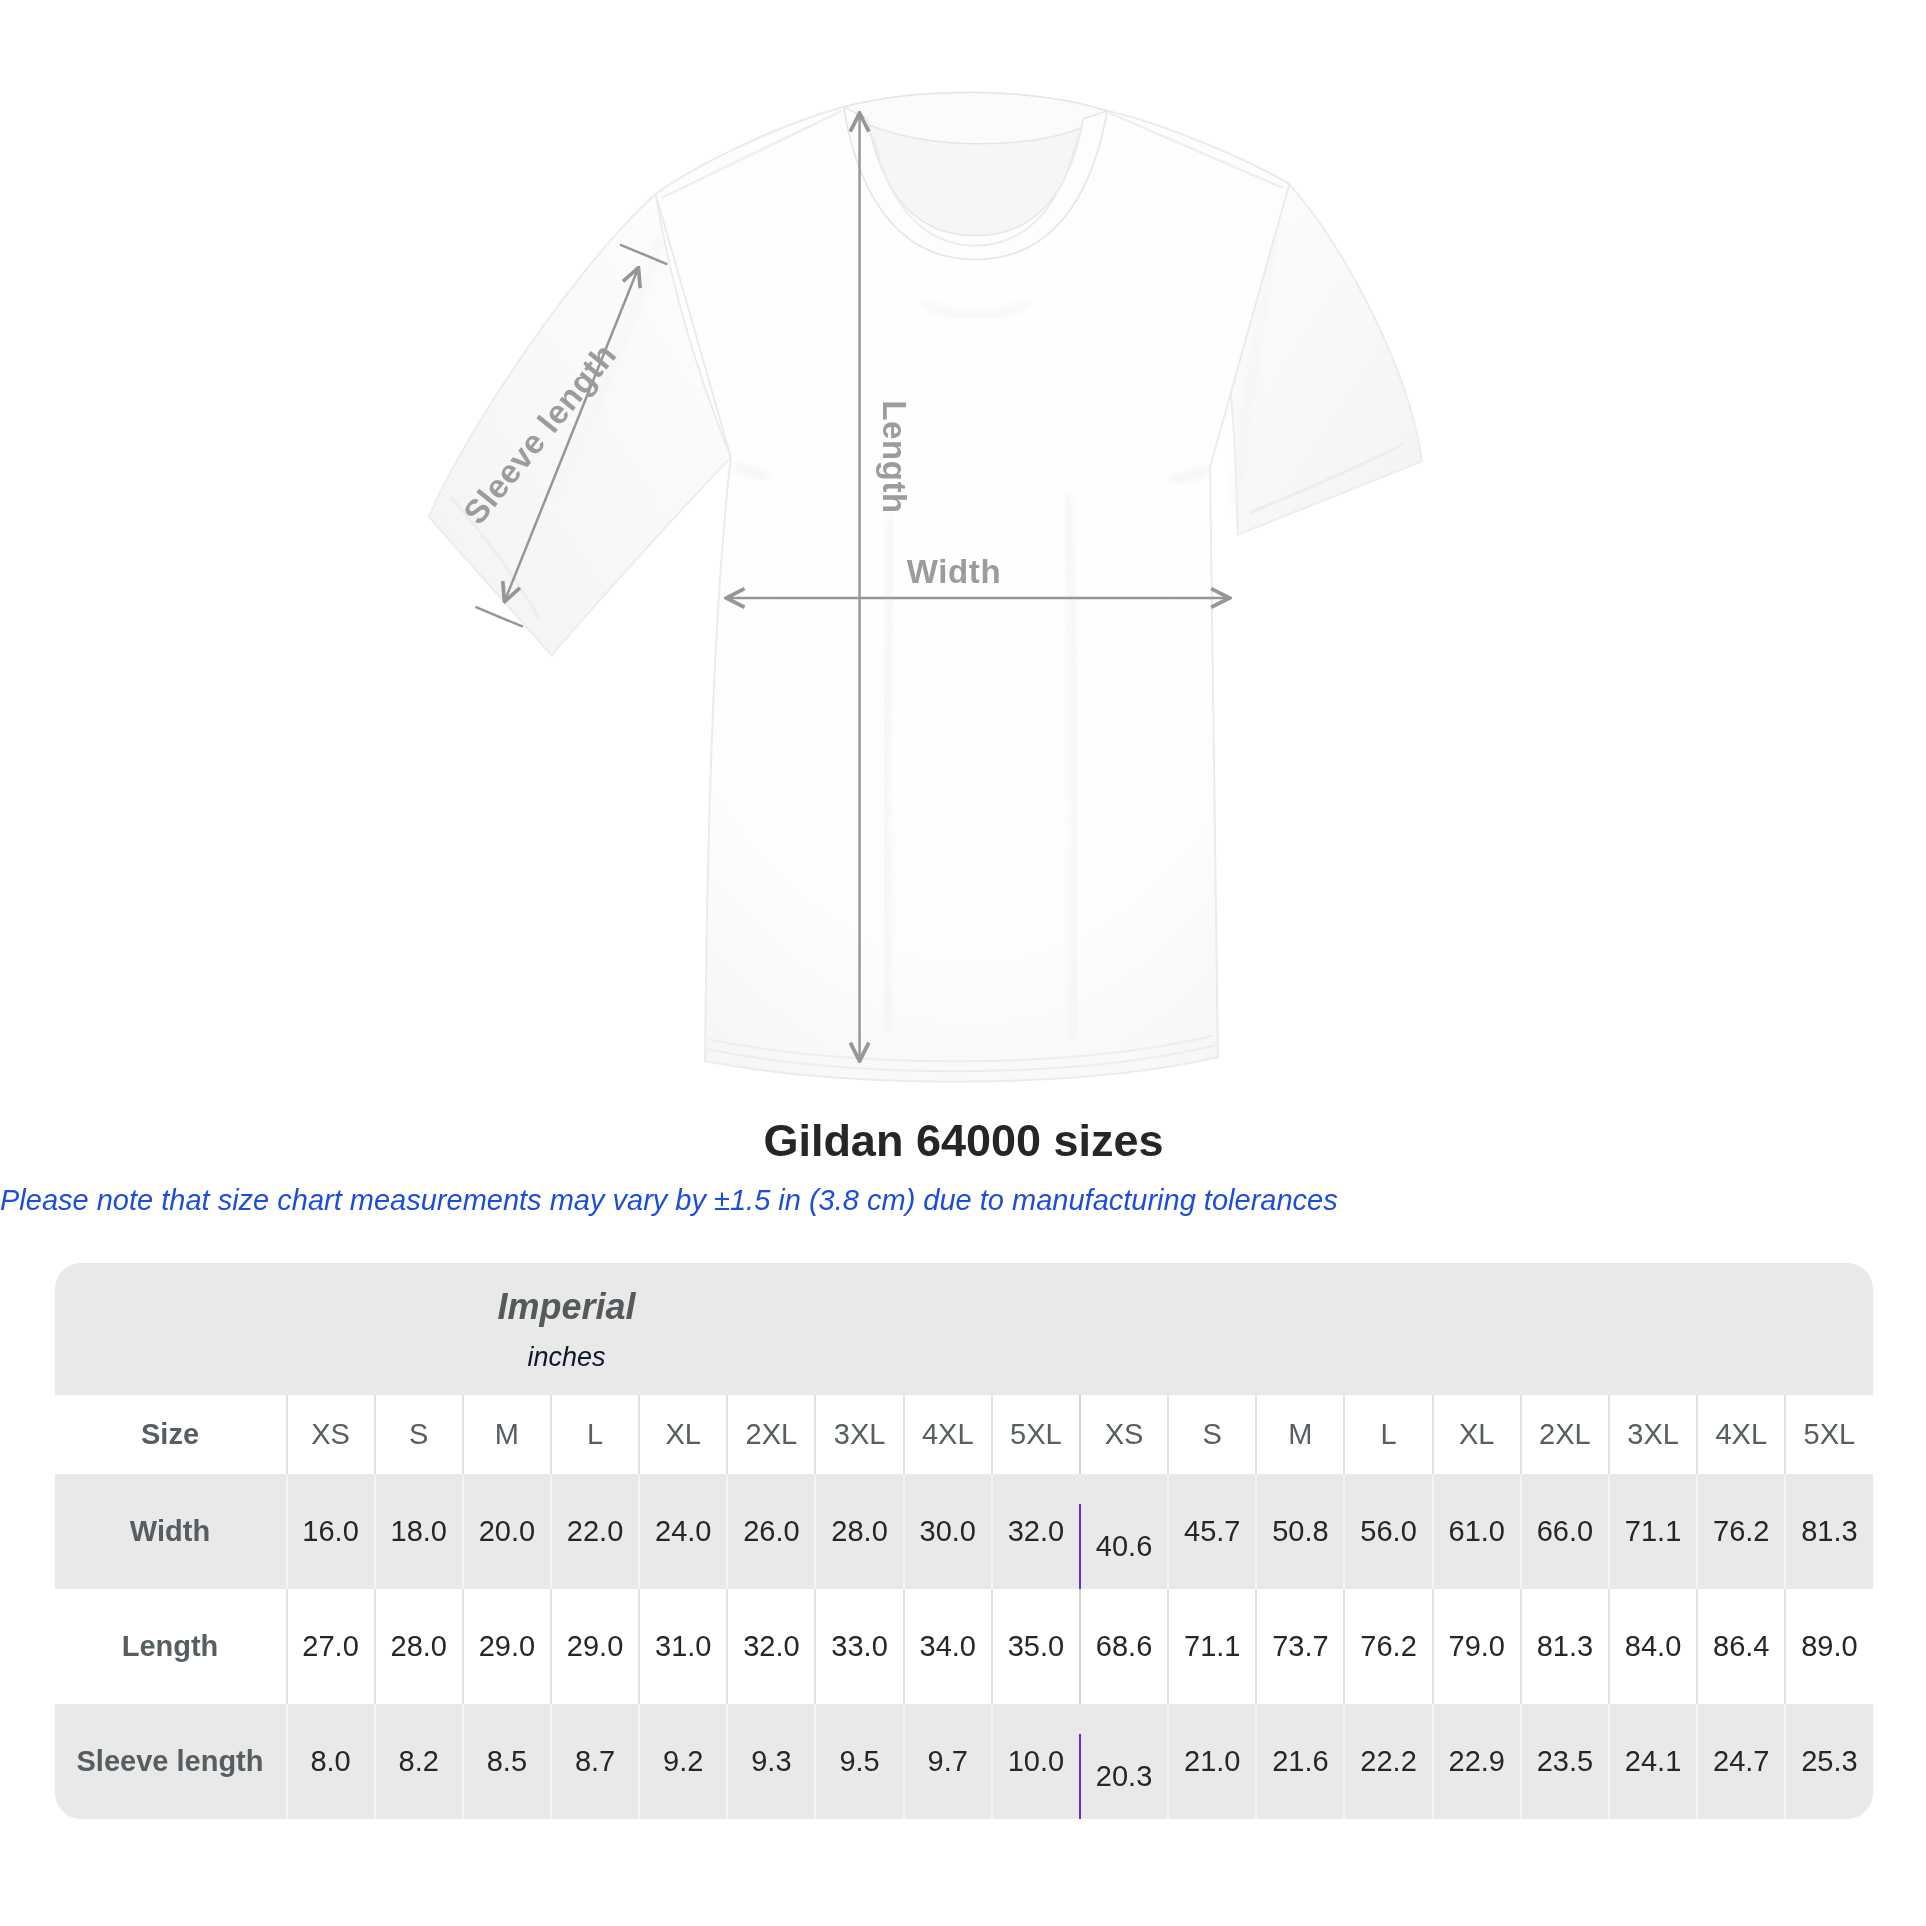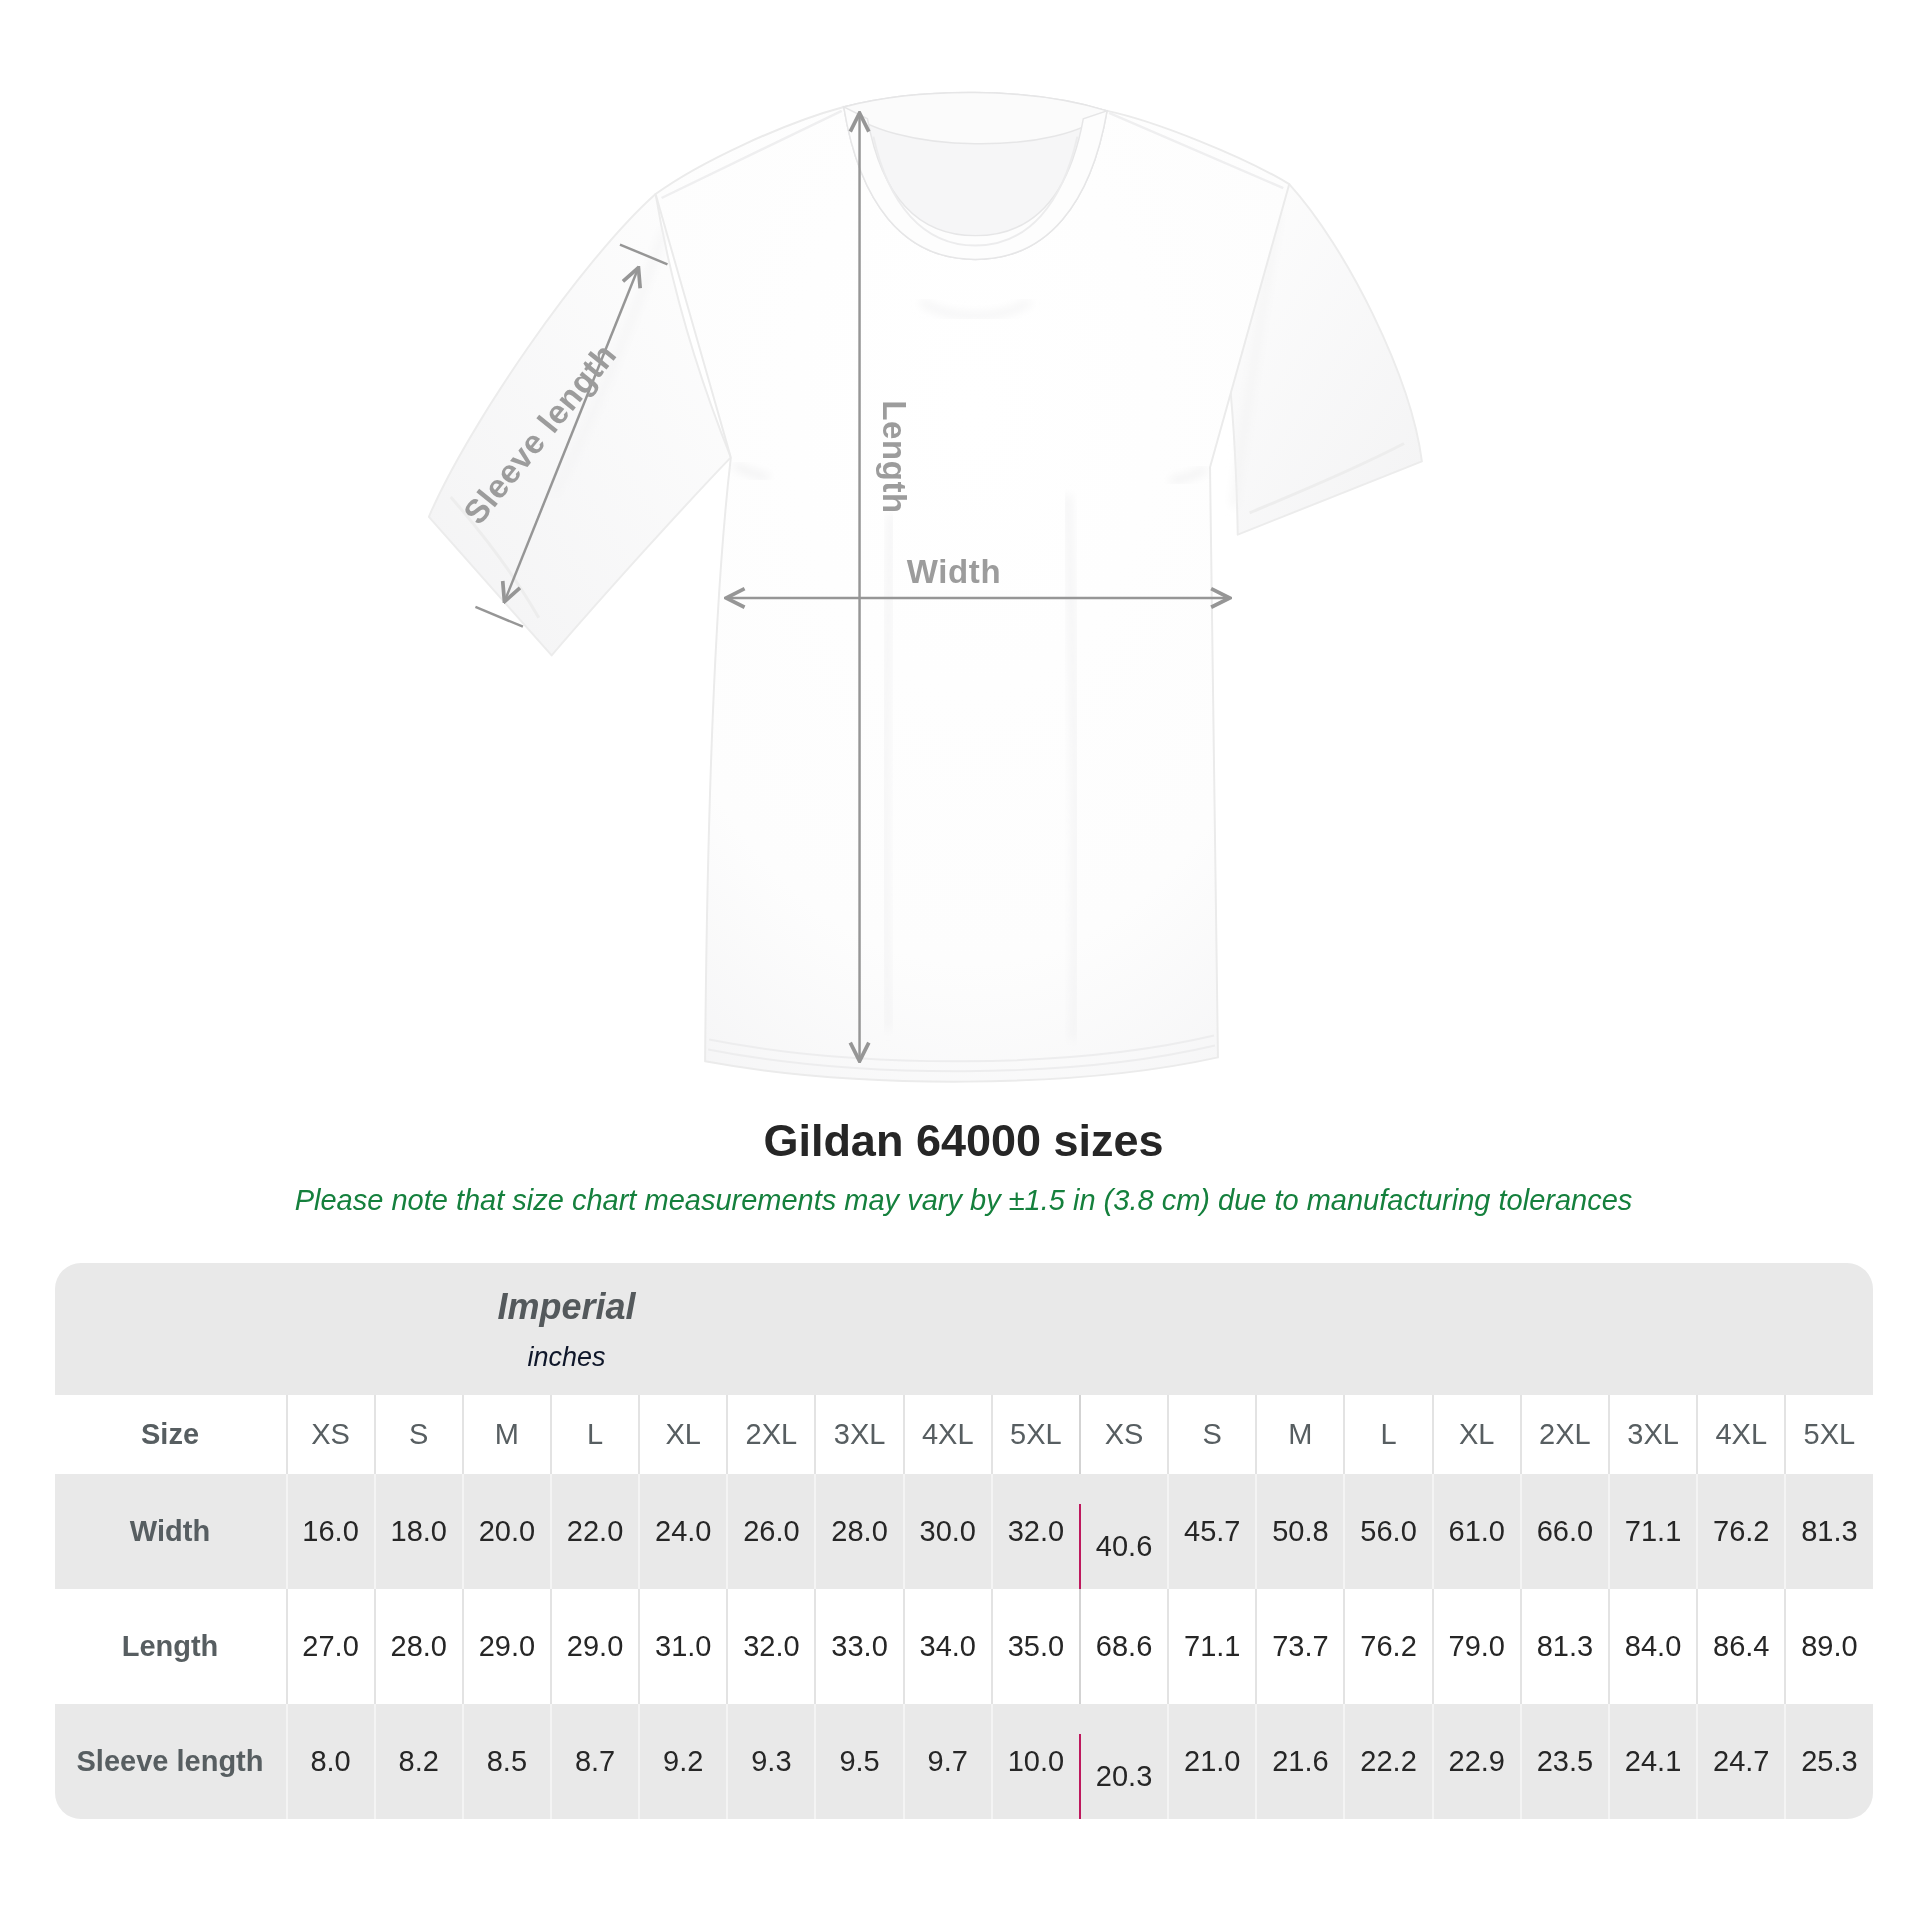--- a/index.html
+++ b/index.html
@@ -17,22 +17,22 @@
   }
   .ann.sleeve{left:540px;top:434px;transform:translate(-50%,-50%) rotate(-51deg);}
   .ann.length{left:894px;top:457px;transform:translate(-50%,-50%) rotate(90deg);}
   .ann.width{left:954px;top:572px;transform:translate(-50%,-50%);}
   
   .page-title{
     margin:20px 0 0 0;text-align:center;font-size:45px;line-height:1.2;
     color:#262626;font-weight:bold;
   }
   .subtitle{
-    margin:16px 0 0 0;text-align:center;font-style:italic;
-    font-size:29px;color:#15803d;
+    margin:16px 0 0 0;text-align:left;font-style:italic;
+    font-size:29px;color:#1d4ed8;
   }
   
   .sizetable{
     width:1818px;margin:46px auto 0 auto;border-radius:26px;overflow:hidden;
     background:#ffffff;
   }
   .units-row{
     display:grid;grid-template-columns:1024px 1fr;height:132px;background:#e9e9e9;
   }
   .unit-cell{display:flex;flex-direction:column;align-items:center;justify-content:center;gap:14px;}
@@ -46,21 +46,21 @@
   .cell{
     display:flex;align-items:center;justify-content:center;
     font-size:29px;color:#262626;
   }
   .cell.head{font-weight:normal;color:#575e61;}
   .cell.label-cell{font-weight:bold;color:#575e61;}
   
   .row-white .cell.b{border-left:2px solid #e3e3e3;}
   .row-gray  .cell.b{border-left:2px solid #f4f4f4;text-align:right;}
   .row-white .cell.bm{border-left:2px solid #d3d3d3;}
-  .row-gray  .cell.bm{border-left:2px solid #be185d;margin-top:30px;}
+  .row-gray  .cell.bm{border-left:2px solid #6d28d9;margin-top:30px;}
 </style>
 </head>
 <body>
 
 <div class="page">
 
   <div class="hero">
     <svg width="1927" height="1094" viewBox="0 0 1946 1105">
       <defs>
         <radialGradient id="bodyG" cx="50%" cy="32%" r="80%">

